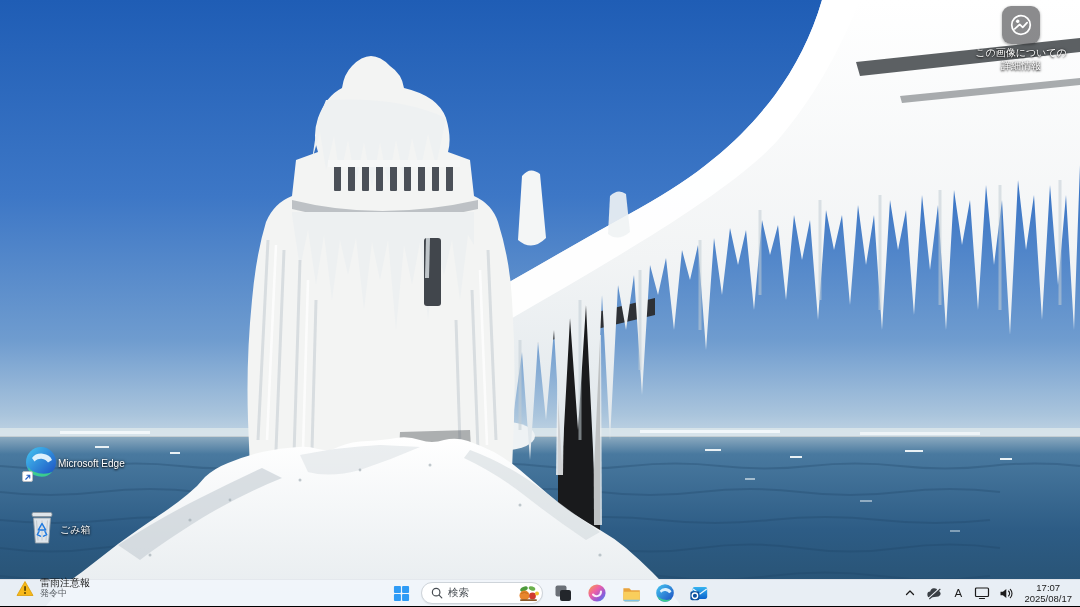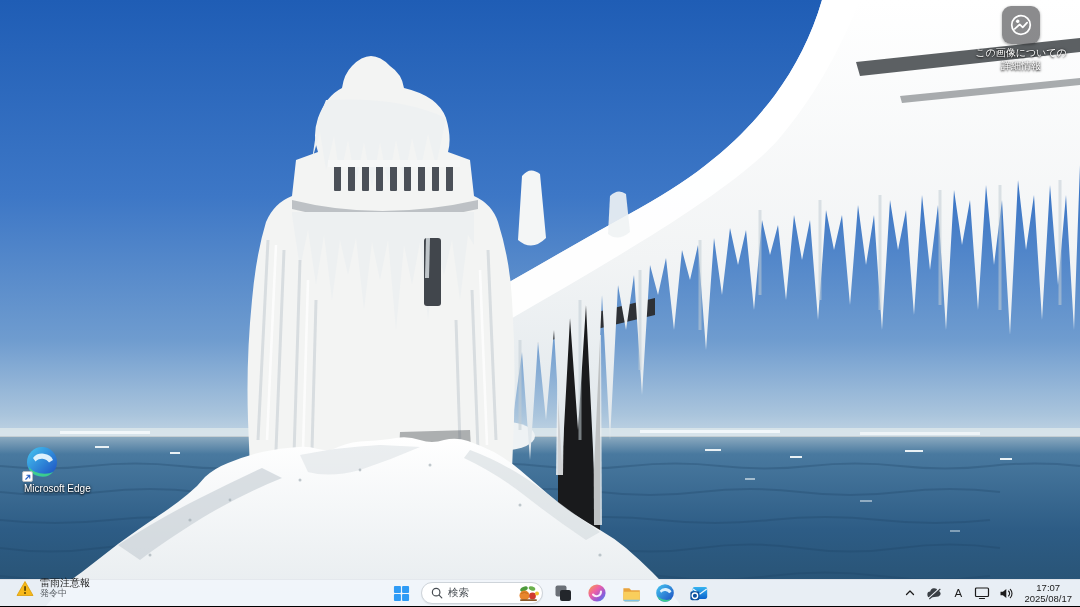--- a/index.html
+++ b/index.html
@@ -20,21 +20,21 @@
     display:flex;align-items:center;justify-content:center;
     box-shadow:0 1px 3px rgba(0,0,0,.35);
   }
   .spotlight-label{
     margin-top:3px;text-align:center;font-size:10px;line-height:1.25;color:#fff;
     text-shadow:0 1px 2px rgba(0,0,0,.9),0 0 3px rgba(0,0,0,.6);
   }
   
   .desktop-icon{
     position:absolute;left:24px;width:78px;z-index:2;
-    display:flex;flex-direction:column;align-items:flex-start;cursor:pointer;
+    display:flex;flex-direction:row;align-items:center;cursor:pointer;
   }
   .desktop-icon .glyph{position:relative;width:36px;height:36px;display:flex;align-items:center;justify-content:center;}
   .desktop-icon .label{
     margin-top:3px;font-size:10px;color:#fff;text-align:center;line-height:1.15;
     text-shadow:0 1px 2px rgba(0,0,0,.95),0 0 3px rgba(0,0,0,.7);
     max-width:78px;white-space:nowrap;
   }
   .shortcut-overlay{
     position:absolute;left:-2px;bottom:-2px;width:11px;height:11px;border-radius:2px;
     background:#fff;border:1px solid #b7bcc2;display:flex;align-items:center;justify-content:center;
@@ -280,20 +280,32 @@
       </svg>
       <span class="shortcut-overlay">
         <svg width="8" height="8" viewBox="0 0 10 10">
             <path d="M2.2,7.8 L7.2,2.8 M7.2,2.8 H3.6 M7.2,2.8 V6.4" stroke="#2b63c6" stroke-width="1.4" fill="none" stroke-linecap="round"></path>
           </svg>
       </span>
     </div>
     <div class="label">Microsoft Edge</div>
   </div>
 
+  <div class="desktop-icon" style="top:510px;">
+    <div class="glyph">
+      <svg width="30" height="36" viewBox="0 0 30 36">
+        <rect x="5" y="2.5" width="20" height="4" rx="1.5" fill="#dfe5ea" stroke="#8b949c" stroke-width="0.8"></rect>
+        <path d="M6.5,8 L23.5,8 L21.6,33 L8.4,33 Z" fill="#e8edf1" stroke="#98a1a8" stroke-width="0.9" opacity="0.95"></path>
+        <path d="M9.5,10.5 L11,30.5 M15,10.5 L15,30.5 M20.5,10.5 L19,30.5" stroke="#c2cad0" stroke-width="1"></path>
+        <path d="M15,13.5 l3.6,6.4 h-7.2 Z" fill="none" stroke="#1f7ae0" stroke-width="1.5" stroke-linejoin="round"></path>
+        <path d="M12,21.5 l-1.6,3.2 3,1.4 M18,21.5 l1.6,3.2 -3,1.4" stroke="#1f7ae0" stroke-width="1.5" fill="none" stroke-linecap="round"></path>
+      </svg>
+    </div>
+    <div class="label">ごみ箱</div>
+  </div>
 
   <div class="taskbar">
 
     <div class="tb-widget">
       <svg width="18" height="17" viewBox="0 0 18 17">
         <path d="M9,1.5 L17,15.5 H1 Z" fill="#f8b919" stroke="#d99d08" stroke-width="0.8" stroke-linejoin="round"></path>
         <rect x="8.2" y="6" width="1.7" height="5" rx="0.8" fill="#5a4300"></rect>
         <circle cx="9" cy="13" r="1" fill="#5a4300"></circle>
       </svg>
       <div class="tb-widget-text">

